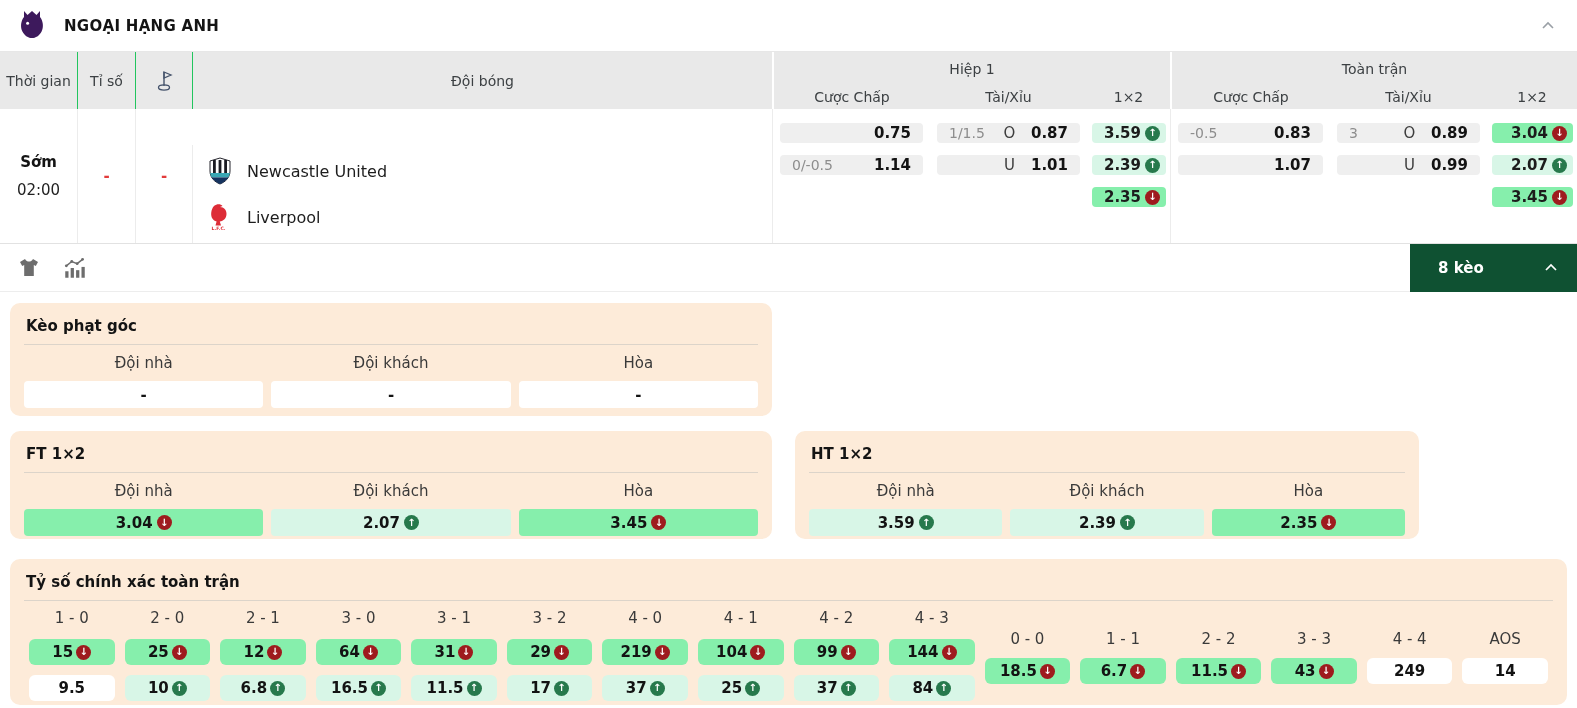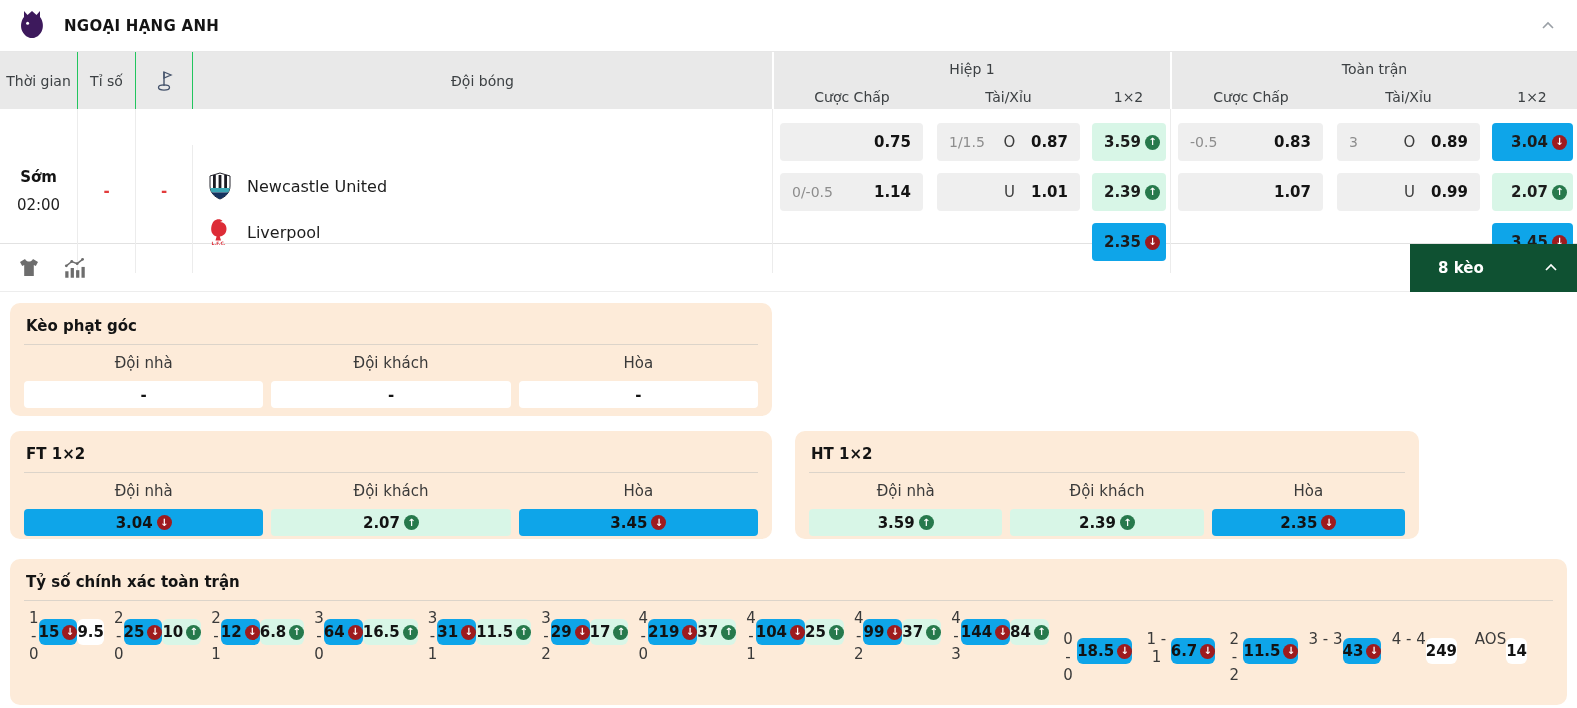--- a/index.html
+++ b/index.html
@@ -30,33 +30,33 @@
   .time-label { font-weight:700; font-size:15px; color:#141414; margin-bottom:10px; }
   .time-val { font-size:15px; color:#222; }
   .red-dash { color:#e23b3b; font-weight:700; font-size:15px; }
   .teams { align-items:stretch; justify-content:center; gap:18px; padding-left:14px; border-left:1px solid #ececec;margin-top:36px; }
   .team-line { display:flex; align-items:center; gap:14px; cursor:pointer; }
   .team-badge { width:26px; height:28px; flex:none; }
   .team-name { font-size:16px; font-weight:500; color:#1d1d1d; }
 
   .odds-col { display:flex; flex-direction:column; padding-top:14px; }
   .odds-col.gstart { border-left:1px solid #ececec; }
-  .bet { height:38px; border-radius:4px; display:flex; align-items:center; font-size:15px; margin:0 7px 12px 7px; cursor:pointer; }
+  .bet { height:20px; border-radius:4px; display:flex; align-items:center; font-size:15px; margin:0 7px 12px 7px; cursor:pointer; }
   .bet.gray { background:#efefef; padding:0 12px; }
   .hdp { justify-content:space-between; }
   .line-txt { color:#8d8d8d; font-size:14px; }
   .odds-txt { font-weight:700; color:#131313; }
   .ou .line-txt { width:48px; text-align:left; }
   .ou .side-txt { flex:1; text-align:center; color:#3c3c3c; }
   .ou .odds-txt { width:46px; text-align:right; }
   .bet.x12 { justify-content:flex-end; gap:4px; padding:0 6px; margin:0 4px 12px 5px; font-weight:700; }
 
   
   .trend-up { background:#d8f6e7; }
-  .trend-down { background:#0ea5e9; }
+  .trend-down { background:#86efac; }
   .trend-none { background:#ffffff; }
   .arrow { width:15px; height:15px; border-radius:50%; display:inline-flex; align-items:center; justify-content:center; color:#fff; font-size:10px; line-height:1; font-weight:700; flex:none; }
   .trend-up .arrow { background:#27794c; }
   .trend-up .arrow::after { content:"\2191"; }
   .trend-down .arrow { background:#9e1b1e; }
   .trend-down .arrow::after { content:"\2193"; }
 
   
   .toolbar { height:48px; display:flex; align-items:center; padding-left:14px; border-bottom:1px solid #ededed; position:relative; }
   .tool-btn { width:30px; height:30px; margin-right:16px; display:flex; align-items:center; justify-content:center; cursor:pointer; }
@@ -73,21 +73,21 @@
   .val-cell { height:27px; border-radius:4px; display:flex; align-items:center; justify-content:center; gap:4px; font-weight:700; font-size:15px; color:#131313; }
   .card.corner { width:762px; height:113px; }
   .row-2 { display:flex; gap:23px; margin-top:15px; }
   .card.ft { width:762px; height:108px; }
   .card.ht { width:624px; height:108px; }
   .card.cs { width:1557px; height:146px; margin-top:20px; }
 
   .cs-wrap { display:flex; margin-top:8px; }
   .cs-left { display:flex; flex:10; }
   .cs-right { display:flex; flex:6; margin-top:21px; }
-  .cs-col { flex:1; padding:0 5px; text-align:center; display:flex; }
+  .cs-col { flex:1; padding:0 5px; text-align:center; display:flex; flex-direction:column; }
   .cs-label { font-size:15px; color:#3a3a3a; height:20px; }
   .cs-cell { height:26px; border-radius:6px; display:flex; align-items:center; justify-content:center; gap:3px; font-weight:700; font-size:15px; color:#131313; margin-top:10px; cursor:pointer; }
   .cs-right .cs-cell { margin-top:8px; }
   .na-cell { cursor:default; }
 </style>
 </head>
 <body>
 
 <div class="league-bar">
   <svg class="logo" viewBox="0 0 36 36">

